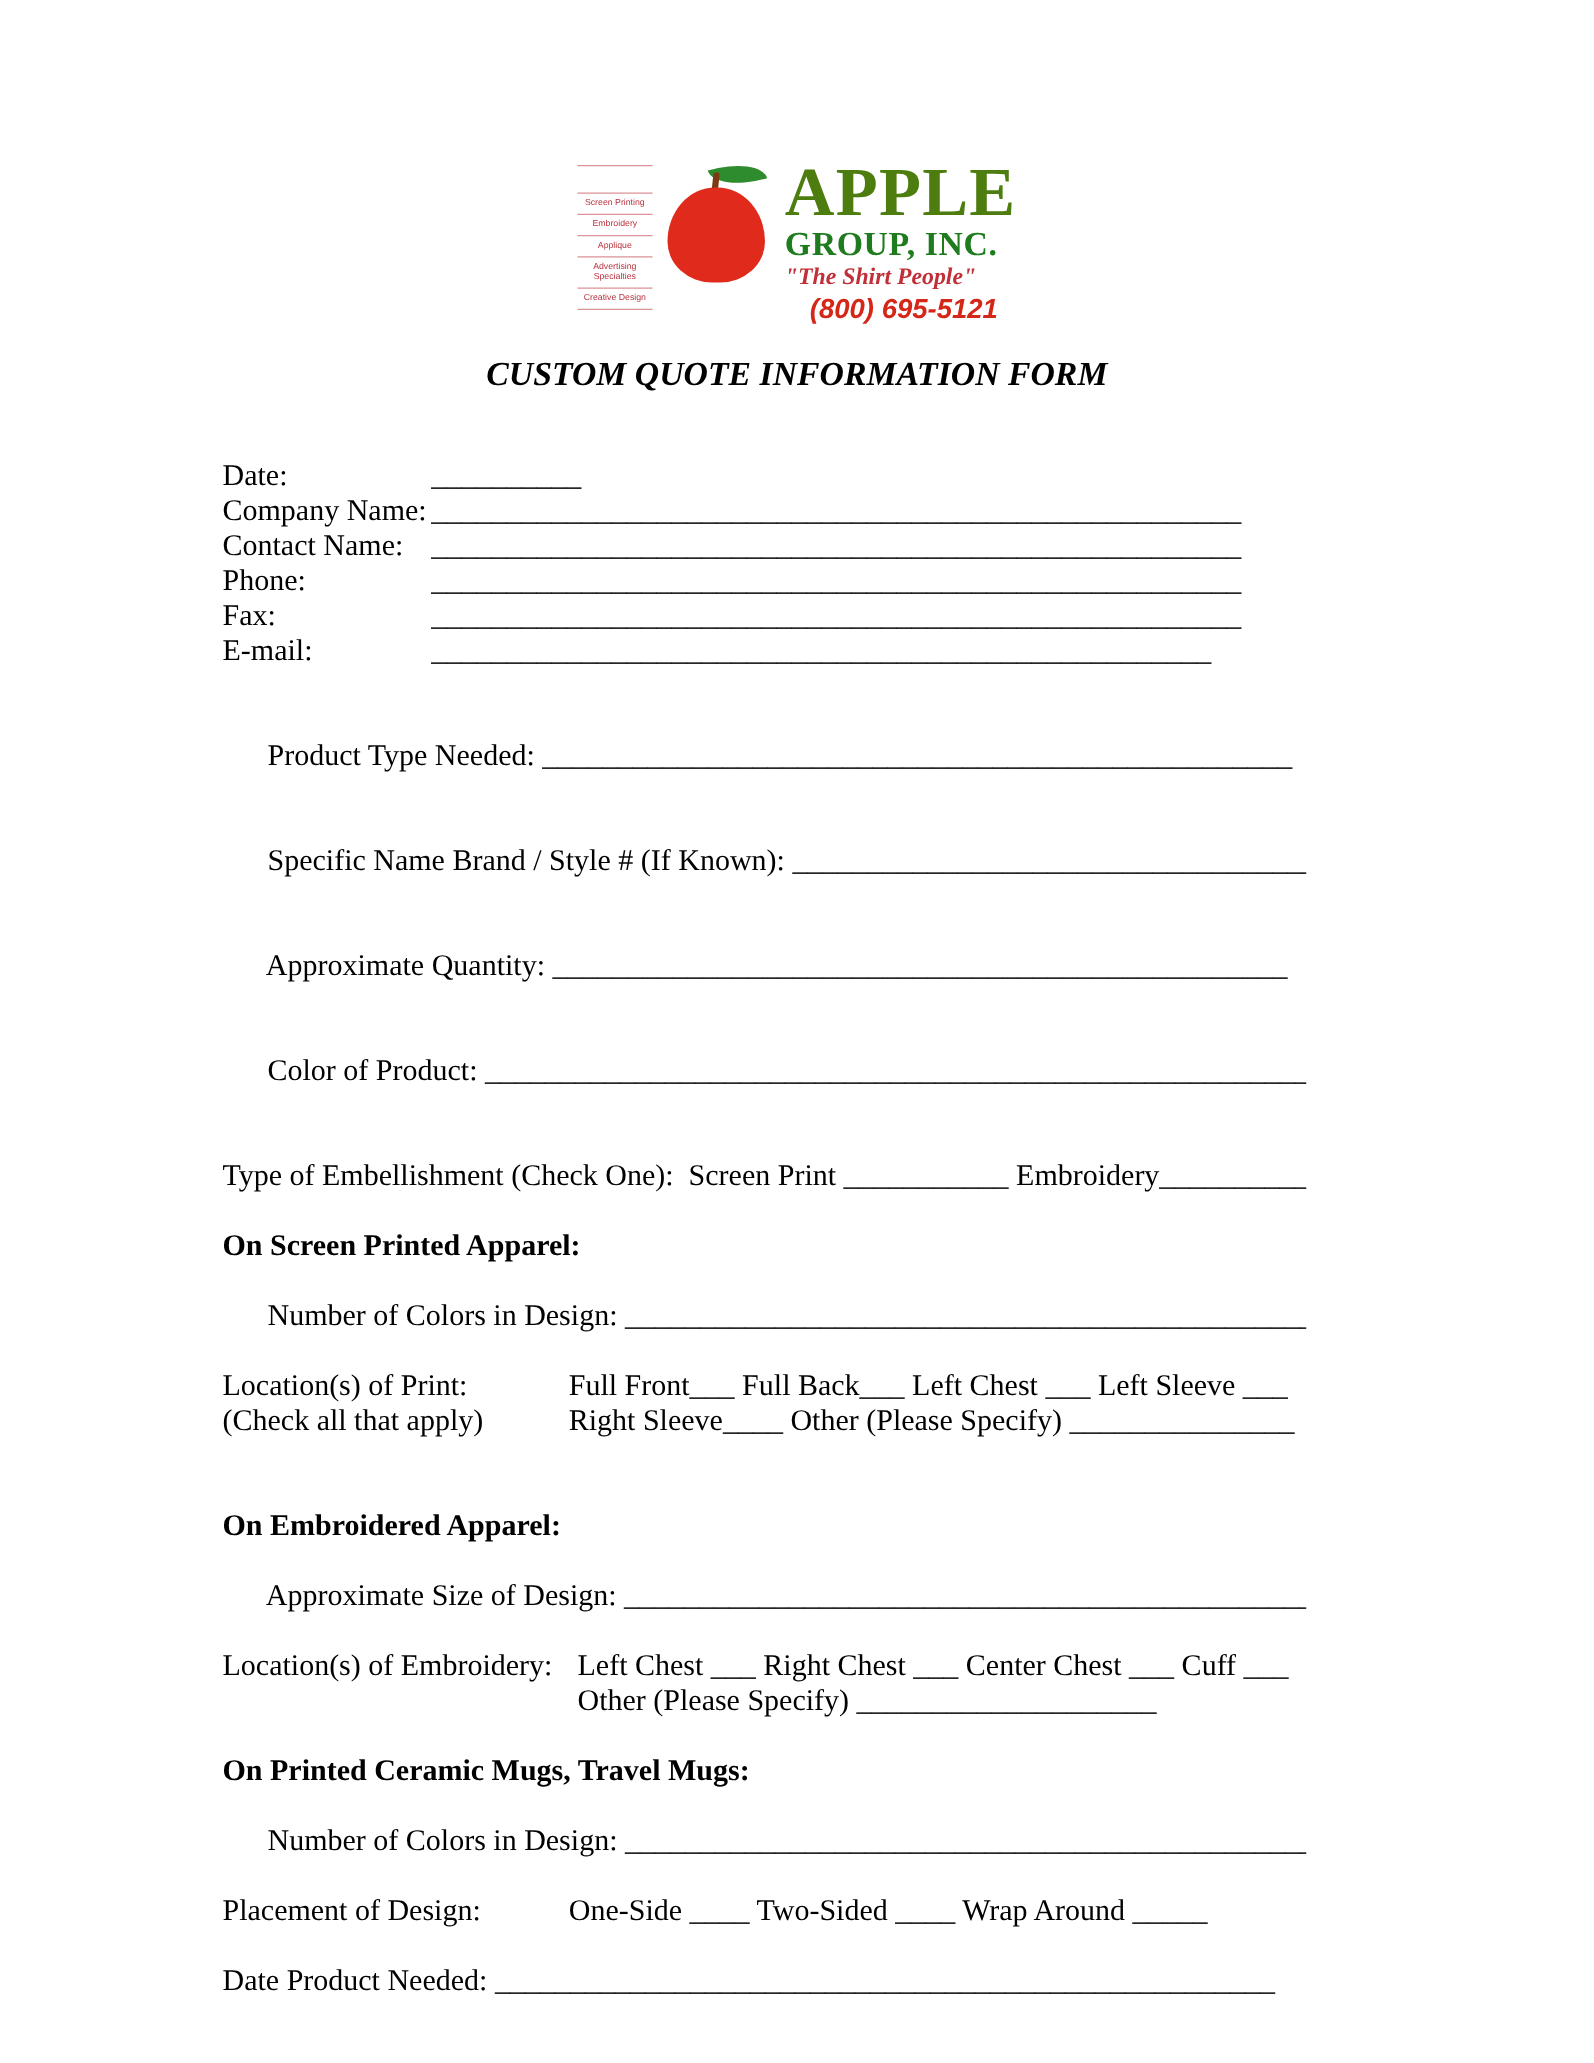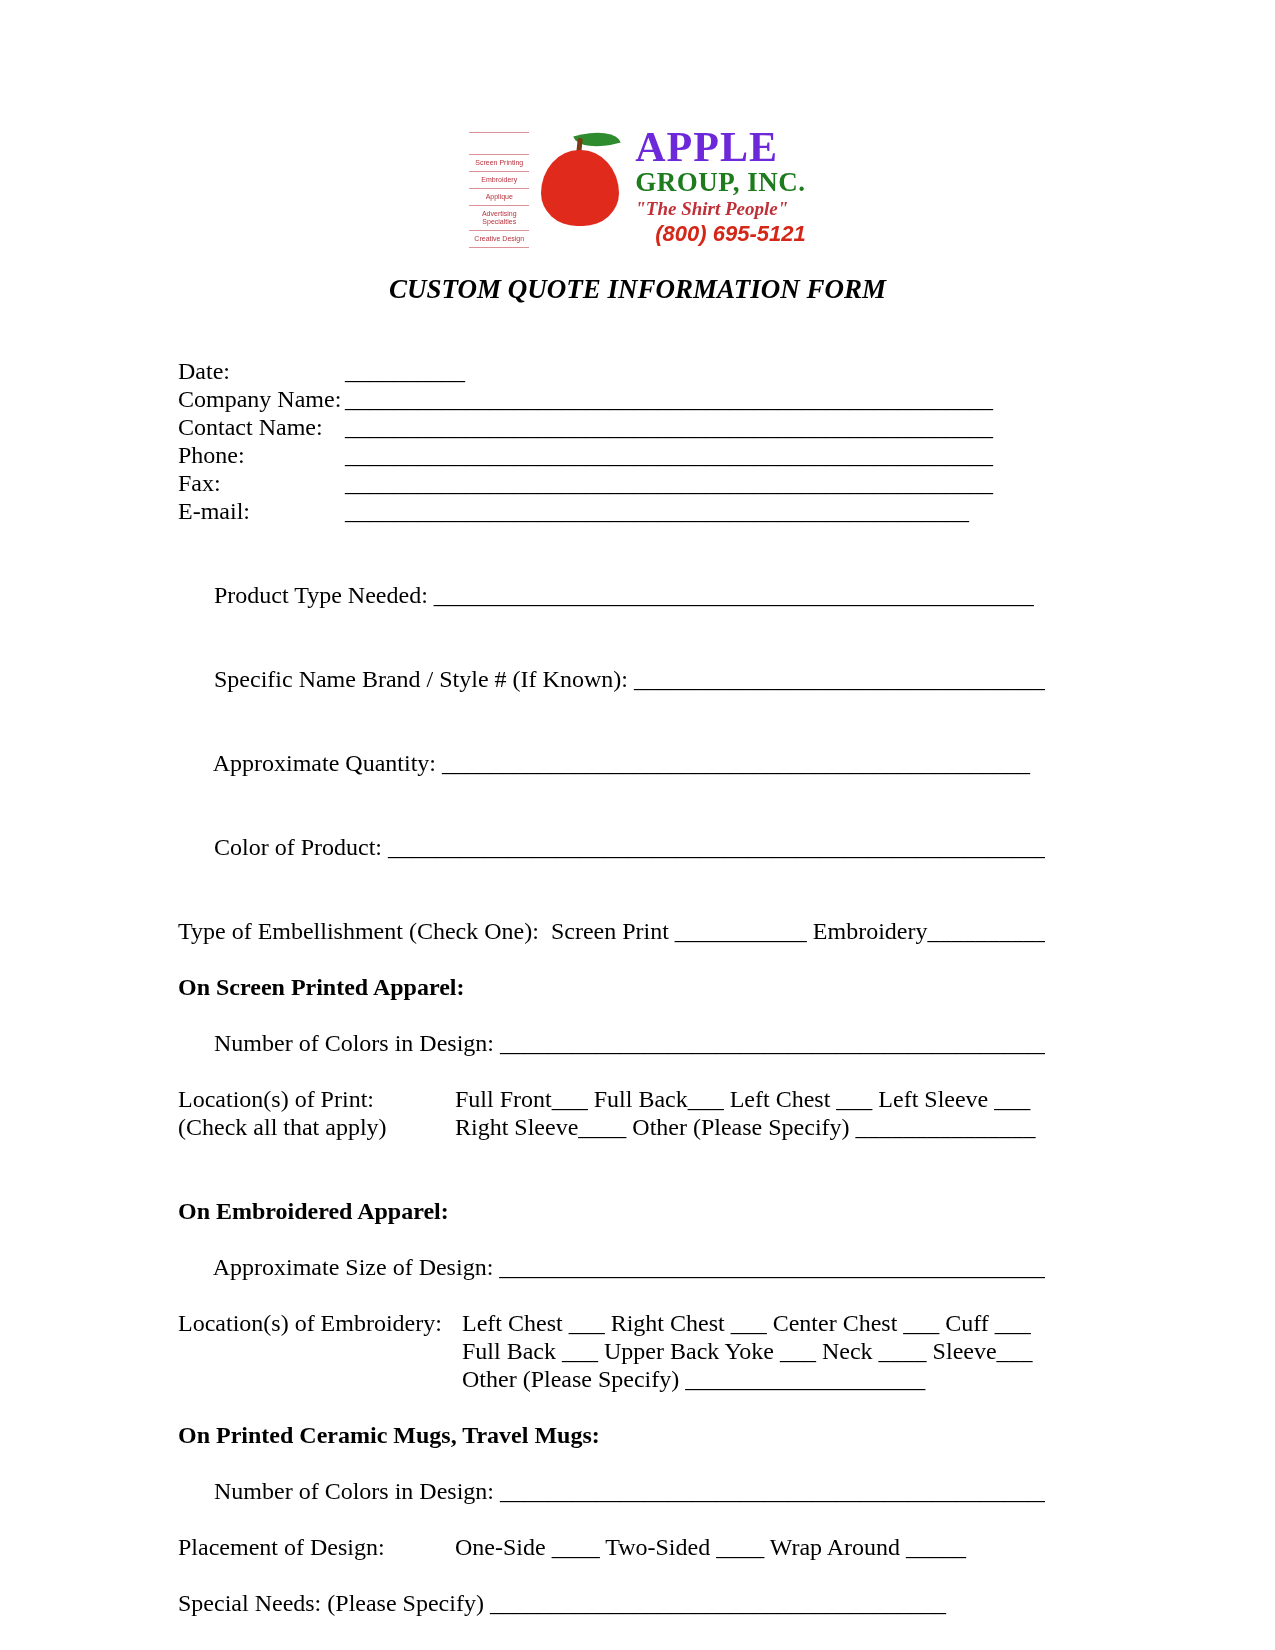--- a/index.html
+++ b/index.html
@@ -28,21 +28,21 @@
   .apple-leaf {
     position:absolute; top:0; right:4px; width:44px; height:19px;
     background:#2e8b2e; border-radius:0 100% 0 100%;
     transform:rotate(-16deg);
   }
   .apple-stem {
     position:absolute; top:8px; left:38px; width:5px; height:16px;
     background:#7a3b12; border-radius:2px; transform:rotate(6deg);
   }
   .logo-text { margin-left:8px; line-height:1; }
-  .lt-name1 { font-size:42px; font-weight:bold; color:#6d28d9; letter-spacing:1px; }
+  .lt-name1 { font-size:55px; font-weight:bold; color:#4d7c0f; letter-spacing:1px; }
   .lt-name2 { font-size:27px; font-weight:bold; color:#1e7b1e; letter-spacing:.5px; margin-top:1px; }
   .lt-tag   { font-size:19px; font-style:italic; font-weight:bold; color:#c03038; margin-top:3px; }
   .lt-phone { font-family:"Liberation Sans", sans-serif; font-size:22px; font-weight:bold; font-style:italic; color:#d42718; margin-top:5px;margin-left:20px; }
   
   .title { text-align:center; font-weight:bold; font-size:27px; margin-top:26px;font-style:italic; }
   
   .page { padding:52px 230px 0 178px; }
   .row, .frow { line-height:28px; white-space:pre; overflow:hidden; }
   .frow { display:flex; }
   .flabel { flex:none; }
@@ -136,34 +136,33 @@
 
   <div class="embroidery">
     <div class="row heading">On Embroidered Apparel:</div>
     <div class="row">
       <span>Approximate Size of Design: </span><span>______________________________________________</span>
     </div>
     <div class="frow">
       <span class="flabel emb-label">Location(s) of Embroidery:</span><span>Left Chest ___ Right Chest ___ Center Chest ___ Cuff ___</span>
     </div>
     <div class="frow">
-      <span class="flabel emb-label"></span><span>Full Back ___ Upper Back Yoke ___ Neck ____ Sleeve___</span>
+      <span class="flabel emb-label"></span>
     </div>
     <div class="frow">
       <span class="flabel emb-label"></span><span>Other (Please Specify) ____________________</span>
     </div>
   </div>
 
   <div class="mugs">
     <div class="row heading">On Printed Ceramic Mugs, Travel Mugs:</div>
     <div class="row">
       <span>Number of Colors in Design: </span><span>______________________________________________</span>
     </div>
     <div class="frow">
       <span class="flabel mug-label">Placement of Design:</span><span>One-Side ____ Two-Sided ____ Wrap Around _____</span>
     </div>
   </div>
 
-  <div class="special row">Special Needs: (Please Specify) ______________________________________</div>
 
   <div class="dateneeded row">Date Product Needed: ____________________________________________________</div>
 
 </div>
 
 </body></html>

